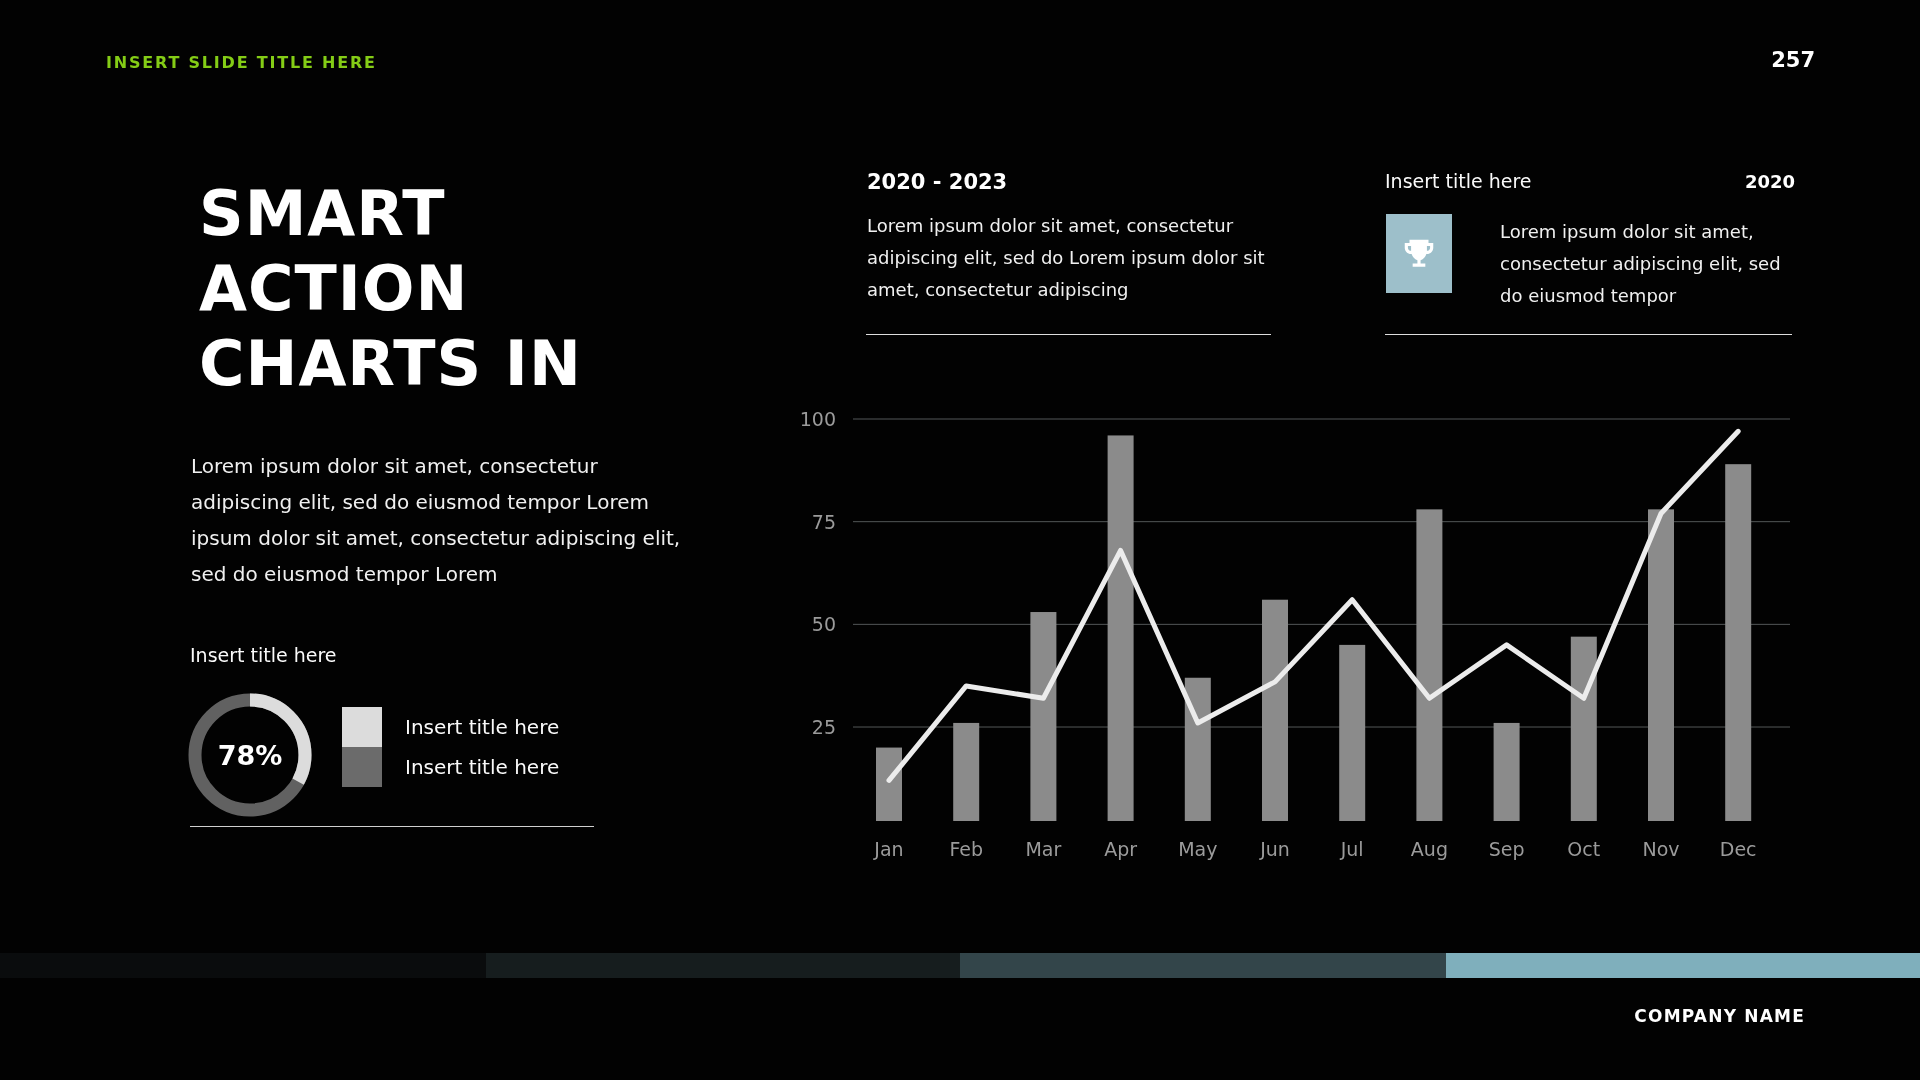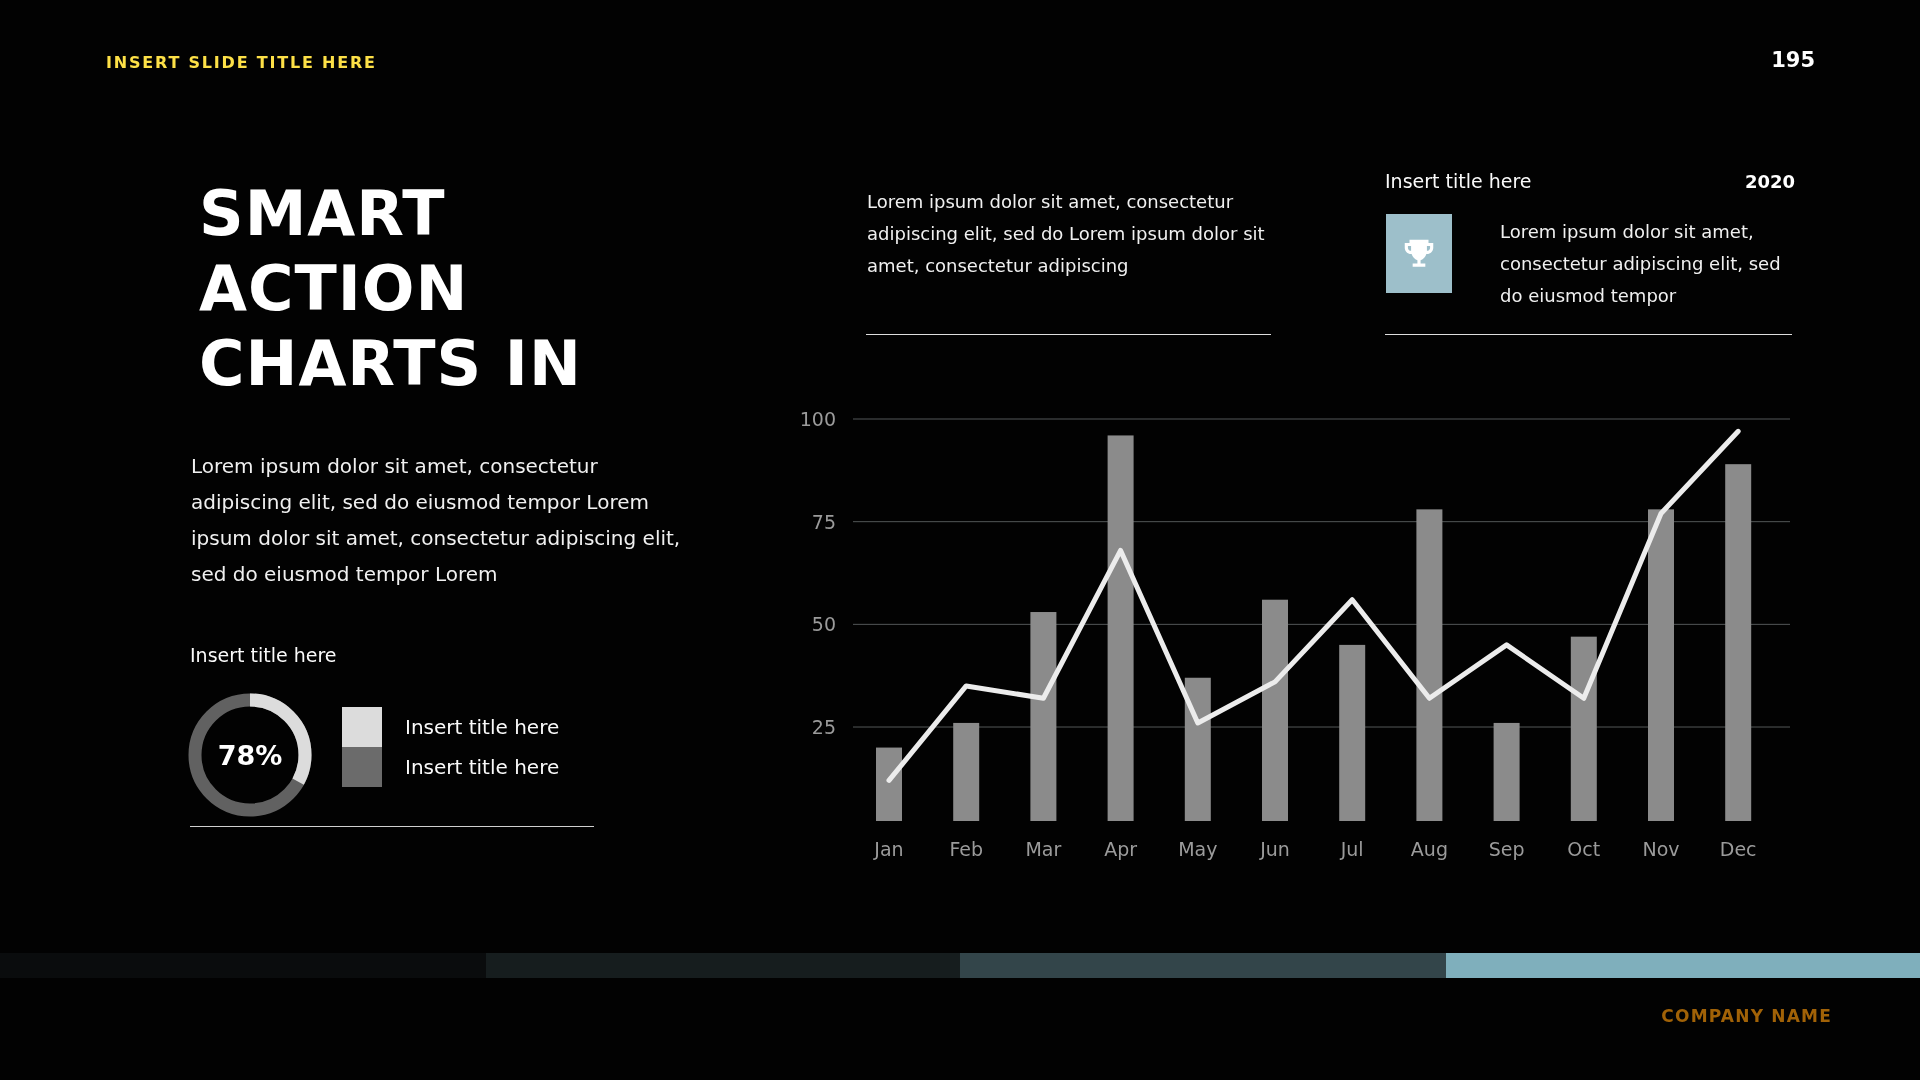--- a/index.html
+++ b/index.html
@@ -2,21 +2,21 @@
 <html><head>
 <meta charset="utf-8">
 <style>
   html,body{margin:0;padding:0;background:#000;}
   .slide{
     position:relative;width:1920px;height:1080px;background:#020202;
     font-family:"DejaVu Sans","Liberation Sans",sans-serif;color:#f2f2f2;
     overflow:hidden;
   }
   
-  .slide-header-title{position:absolute;left:106px;top:53px;font-size:16px;font-weight:bold;letter-spacing:1.8px;color:#fde047;}
+  .slide-header-title{position:absolute;left:106px;top:53px;font-size:16px;font-weight:bold;letter-spacing:1.8px;color:#84cc16;}
   .page-number{position:absolute;right:105px;top:48px;font-size:21px;font-weight:bold;color:#fff;}
   
   .big-title{position:absolute;left:191px;top:168px;font-size:62px;font-weight:bold;letter-spacing:1px;line-height:75px;color:#fff;}
   .big-title span{display:block;}
   .left-paragraph{position:absolute;left:191px;top:448px;width:505px;font-size:20px;line-height:36px;color:#f0f0f0;}
   .donut-title{position:absolute;left:190px;top:644px;font-size:19px;color:#fafafa;}
   .donut-wrap{position:absolute;left:188px;top:693px;width:124px;height:124px;}
   .donut-label{position:absolute;inset:0;display:flex;align-items:center;justify-content:center;font-size:27px;font-weight:bold;color:#fff;}
   .legend{position:absolute;left:342px;top:707px;}
   .legend-item{display:flex;align-items:center;height:40px;}
@@ -34,29 +34,29 @@
   .blockB-year{font-size:18px;font-weight:bold;color:#fff;}
   .icon-box{position:absolute;left:1386px;top:214px;width:66px;height:79px;display:flex;align-items:center;justify-content:center;}
   .blockB-body{position:absolute;left:1500px;top:216px;width:300px;font-size:18px;line-height:32px;color:#f0f0f0;}
   .hrB{position:absolute;left:1385px;top:334px;width:407px;height:1px;background:#dedede;}
   
   .combo-chart{position:absolute;left:780px;top:400px;overflow:visible;}
   
   .progress-bar{position:absolute;left:0;top:953px;height:25px;display:flex;width:1920px;}
   .progress-seg{height:100%;}
   .seg0{width:486px;} .seg1{width:474px;} .seg2{width:486px;} .seg3{width:474px;}
-  .company-name{position:absolute;right:88px;top:1006px;font-size:17px;font-weight:bold;letter-spacing:1.2px;color:#a16207;}
+  .company-name{position:absolute;right:115px;top:1006px;font-size:17px;font-weight:bold;letter-spacing:1.2px;color:#ffffff;}
 </style>
 </head>
 <body>
 
 <div class="slide">
 
   <div class="slide-header-title">INSERT SLIDE TITLE HERE</div>
-  <div class="page-number">195</div>
+  <div class="page-number">257</div>
 
   <h1 class="big-title" style="margin:8px;">
     <span>SMART</span>
     <span>ACTION</span>
     <span>CHARTS IN</span>
   </h1>
 
   <p class="left-paragraph" style="margin:0;">Lorem ipsum dolor sit amet, consectetur adipiscing elit, sed do eiusmod tempor Lorem ipsum dolor sit amet, consectetur adipiscing elit, sed do eiusmod tempor Lorem</p>
 
   <div class="donut-title">Insert title here</div>
@@ -76,20 +76,21 @@
     </div>
     <div class="legend-item">
       <div class="legend-swatch" style="background: rgb(107, 107, 107);"></div>
       <div class="legend-label">Insert title here</div>
     </div>
   </div>
 
   <div class="left-divider"></div>
 
   <div class="blockA">
+    <div class="blockA-heading">2020 - 2023</div>
     <div class="block-body">Lorem ipsum dolor sit amet, consectetur adipiscing elit, sed do Lorem ipsum dolor sit amet, consectetur adipiscing</div>
   </div>
   <div class="hrA"></div>
 
   <div class="blockB">
     <div class="blockB-titlerow">
       <div class="blockB-title">Insert title here</div>
       <div class="blockB-year">2020</div>
     </div>
   </div>

